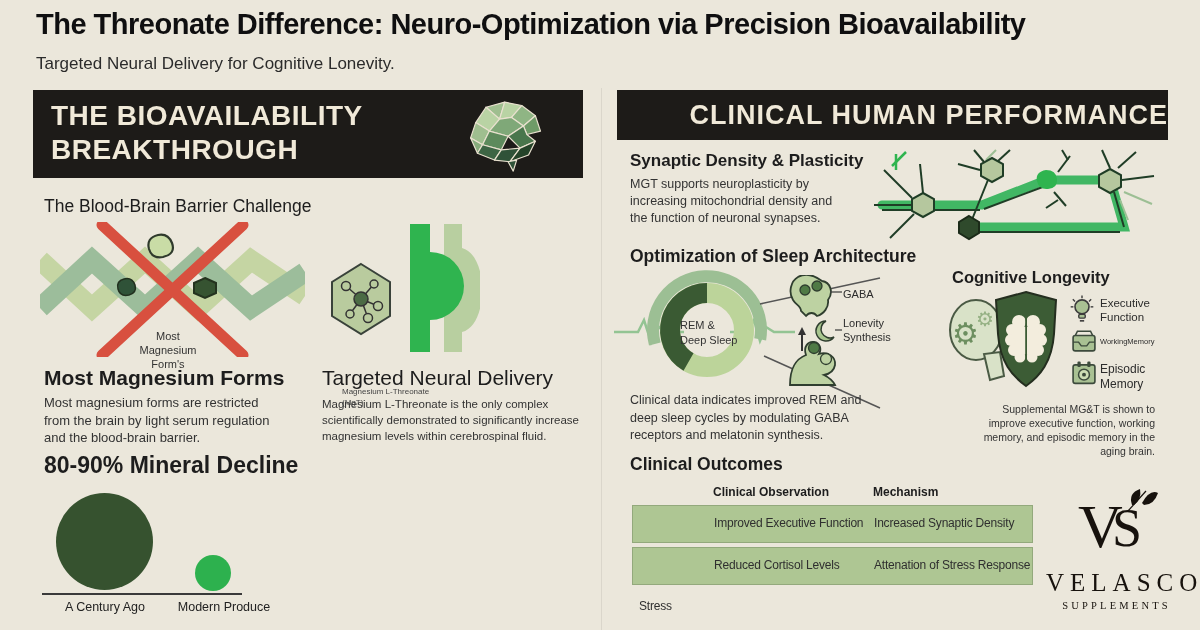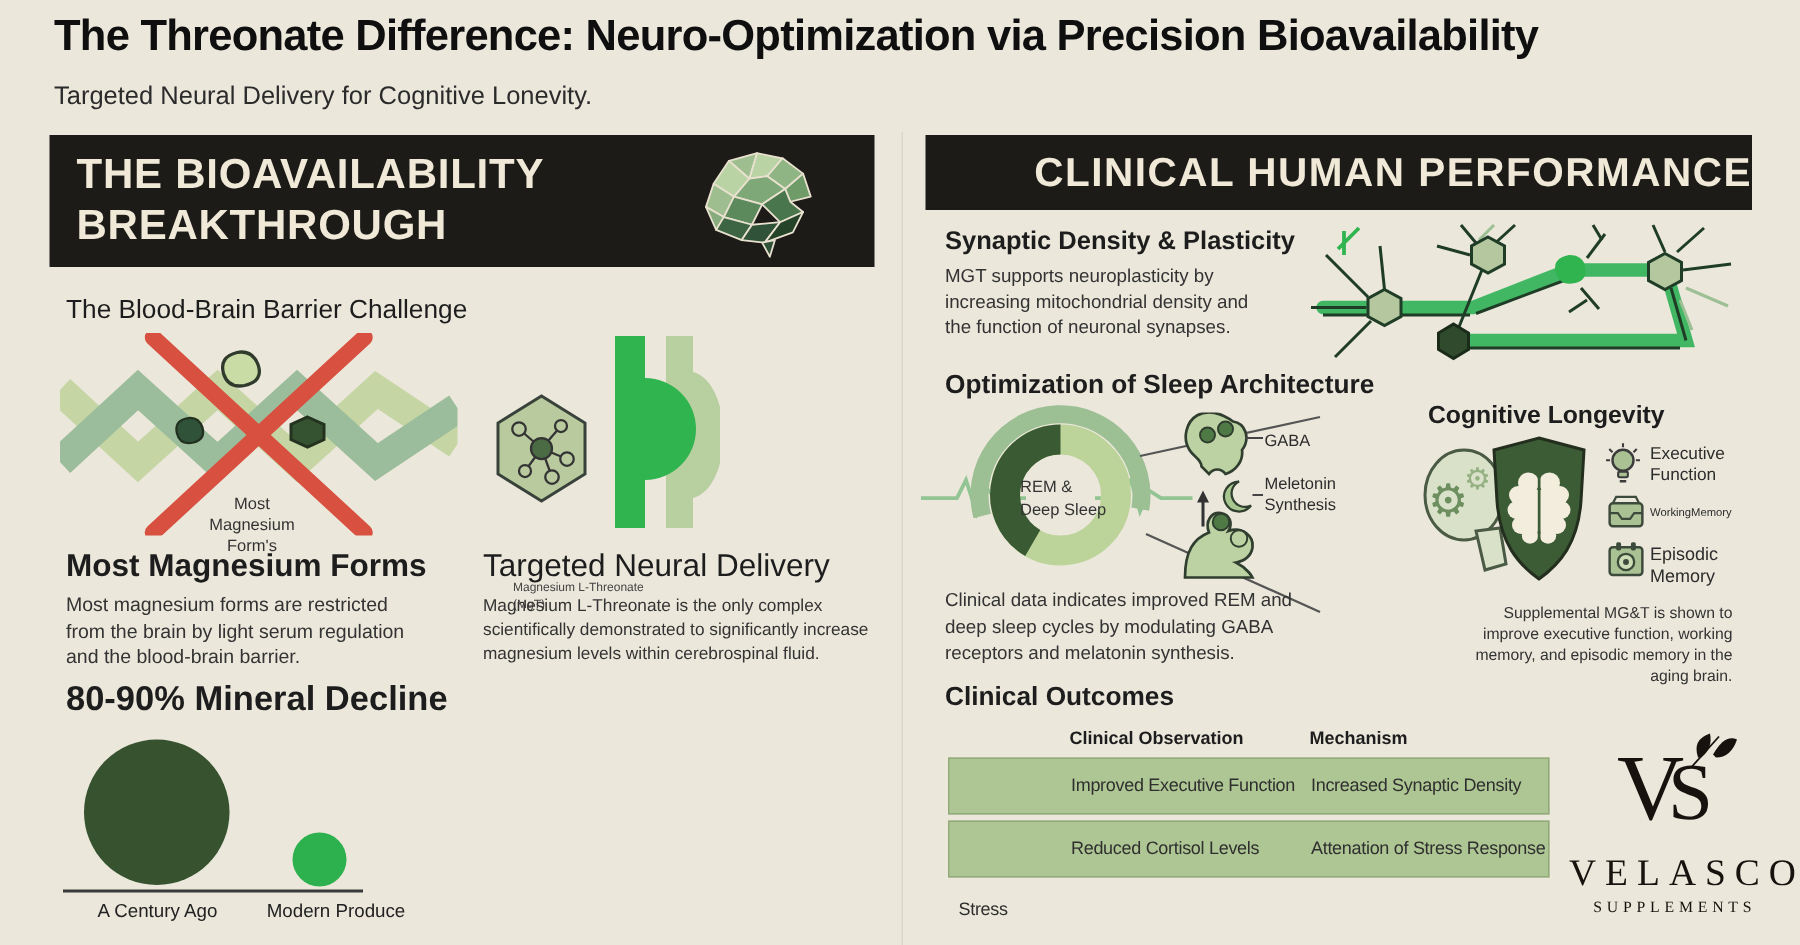--- a/index.html
+++ b/index.html
@@ -235,21 +235,21 @@
   <path d="M38,46 a10,10 0 1 0 8,16 a7.5,7.5 0 1 1 -8,-16 Z" fill="#a8c68f" stroke="#2f3e2f" stroke-width="1.5"></path>
   <line x1="14" y1="76" x2="14" y2="58" stroke="#333" stroke-width="2"></line>
   <polygon points="14,52 10,60 18,60" fill="#333"></polygon>
   <path d="M2,110 C2,92 8,84 18,80 C15,72 20,66 26,67 C32,68 34,74 31,79 C40,76 48,82 47,90 C46,96 41,99 36,100 C44,104 47,110 47,110 Z" fill="#bdd2a2" stroke="#2f3e2f" stroke-width="1.8"></path>
   <circle cx="26" cy="73" r="5.5" fill="#4f7a45" stroke="#2f3e2f" stroke-width="1.3"></circle>
   <circle cx="38" cy="84" r="5.5" fill="#bdd2a2" stroke="#2f3e2f" stroke-width="1.3"></circle>
   <line x1="42" y1="17" x2="54" y2="17" stroke="#444" stroke-width="1.3"></line>
   <line x1="47" y1="55" x2="54" y2="55" stroke="#444" stroke-width="1.3"></line>
 </svg>
 <div class="abs lbl-gaba">GABA</div>
-<div class="abs lbl-mel pre">Meletonin
+<div class="abs lbl-mel pre">Lonevity
 Synthesis</div>
 <div class="abs b-sleep pre">Clinical data indicates improved REM and
 deep sleep cycles by modulating GABA
 receptors and melatonin synthesis.</div>
 
 <div class="abs h-longevity">Cognitive Longevity</div>
 
 <svg class="abs" style="left:944px;top:290px;" width="118" height="100" viewBox="0 0 118 100">
   <ellipse cx="32" cy="40" rx="26" ry="30" fill="#d9e2c8" stroke="#4a5a44" stroke-width="2"></ellipse>
   <path d="M40,64 l6,26 l14,-4 l-4,-24 z" fill="#d9e2c8" stroke="#4a5a44" stroke-width="2"></path>

